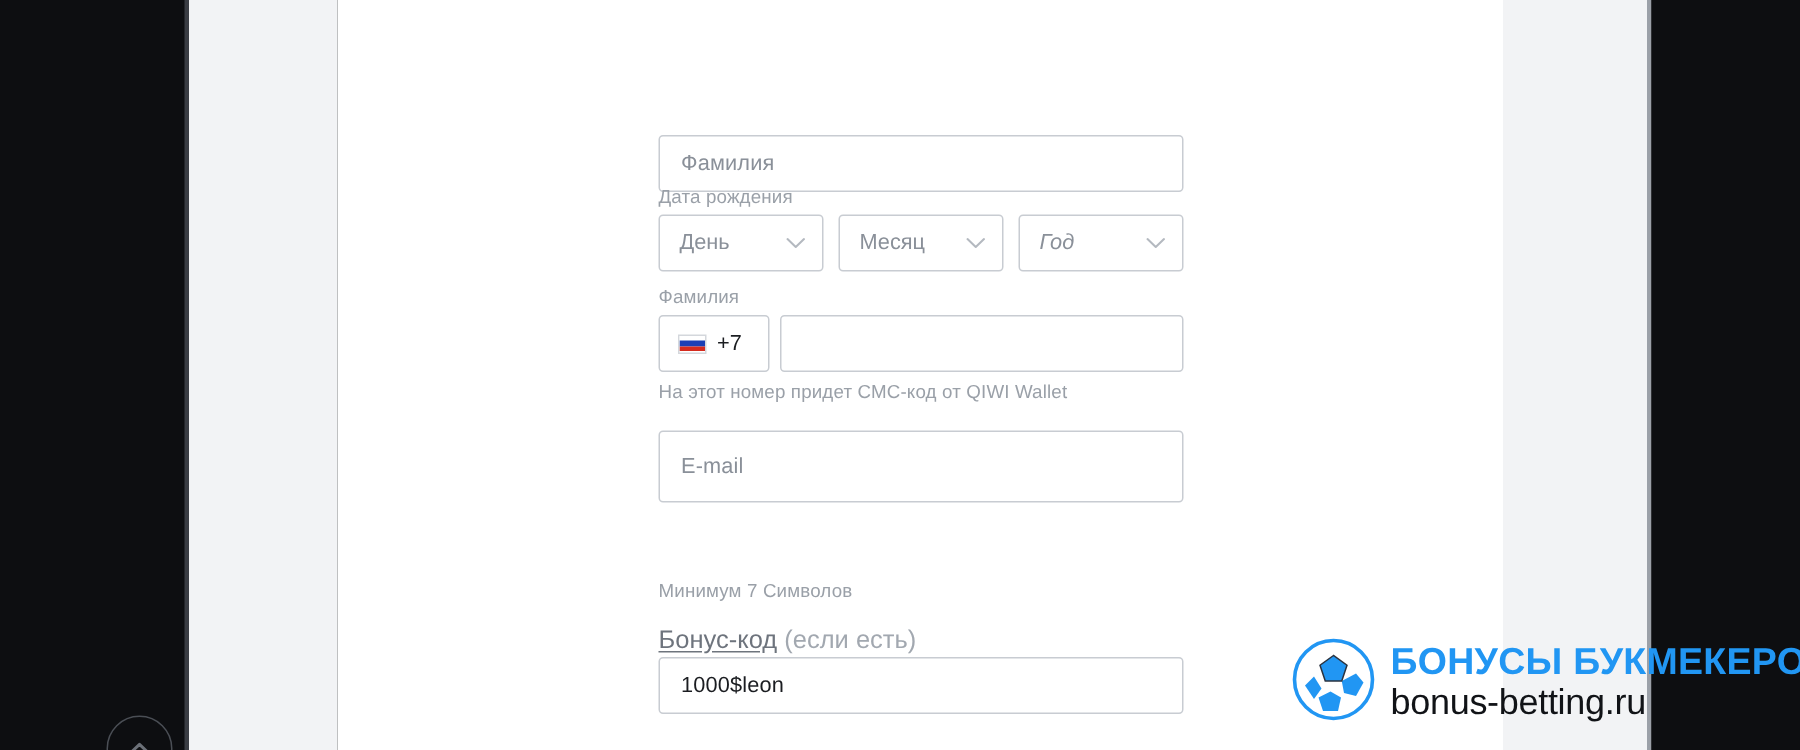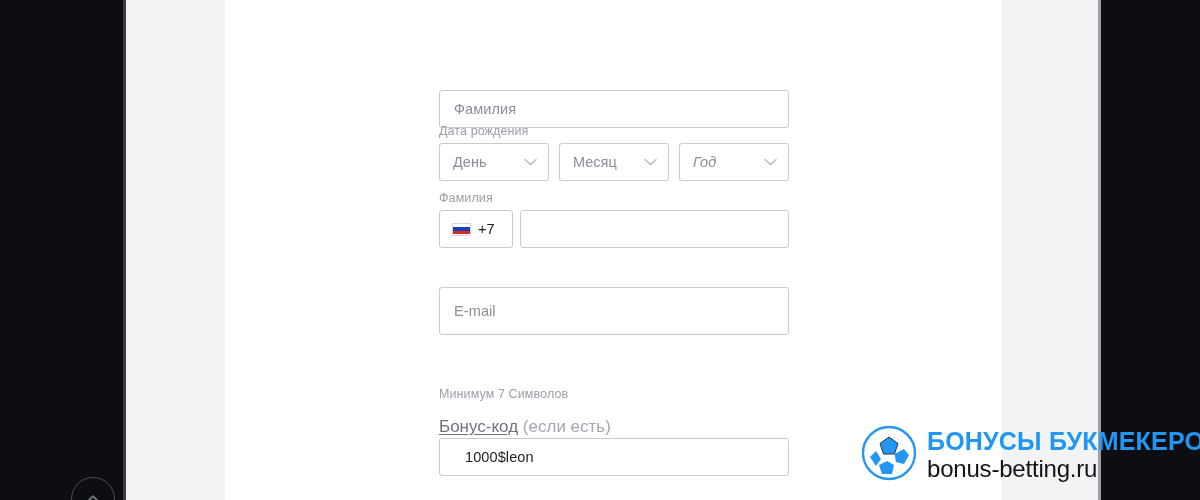--- a/index.html
+++ b/index.html
@@ -273,34 +273,35 @@
       <span class="flag">
         <i class="s-w"></i>
           <i class="s-b"></i>
           <i class="s-r"></i>
       </span>
       <span class="cc-text">+7</span>
     </div>
 
     <div id="phone-input"></div>
 
+    <div class="helper" style="top:254px;">На этот номер придет СМС-код от QIWI Wallet</div>
 
     <div class="field" style="top:287px;height:48px;">
       <span class="field-text">E-mail</span>
     </div>
 
 
     <div class="helper" style="top:387px;">Минимум 7 Символов</div>
 
     <div id="bonus-label-row">
       <span class="main">Бонус-код</span>
       <span class="sub">(если есть)</span>
     </div>
 
-    <div class="field" style="top:438px;height:38px;padding-left:11px;">
+    <div class="field" style="top:438px;height:38px;">
       <span class="field-text filled">1000$leon</span>
     </div>
 
   </div>
 
   <div id="watermark">
     <span>
       <svg width="58" height="58" viewBox="0 0 58 58">
         <circle cx="29" cy="29" r="26" fill="#ffffff" stroke="#2196f3" stroke-width="2.4"></circle>
         <polygon points="29,13 38,19.5 34.5,30 23.5,30 20,19.5" fill="#2196f3"></polygon>

